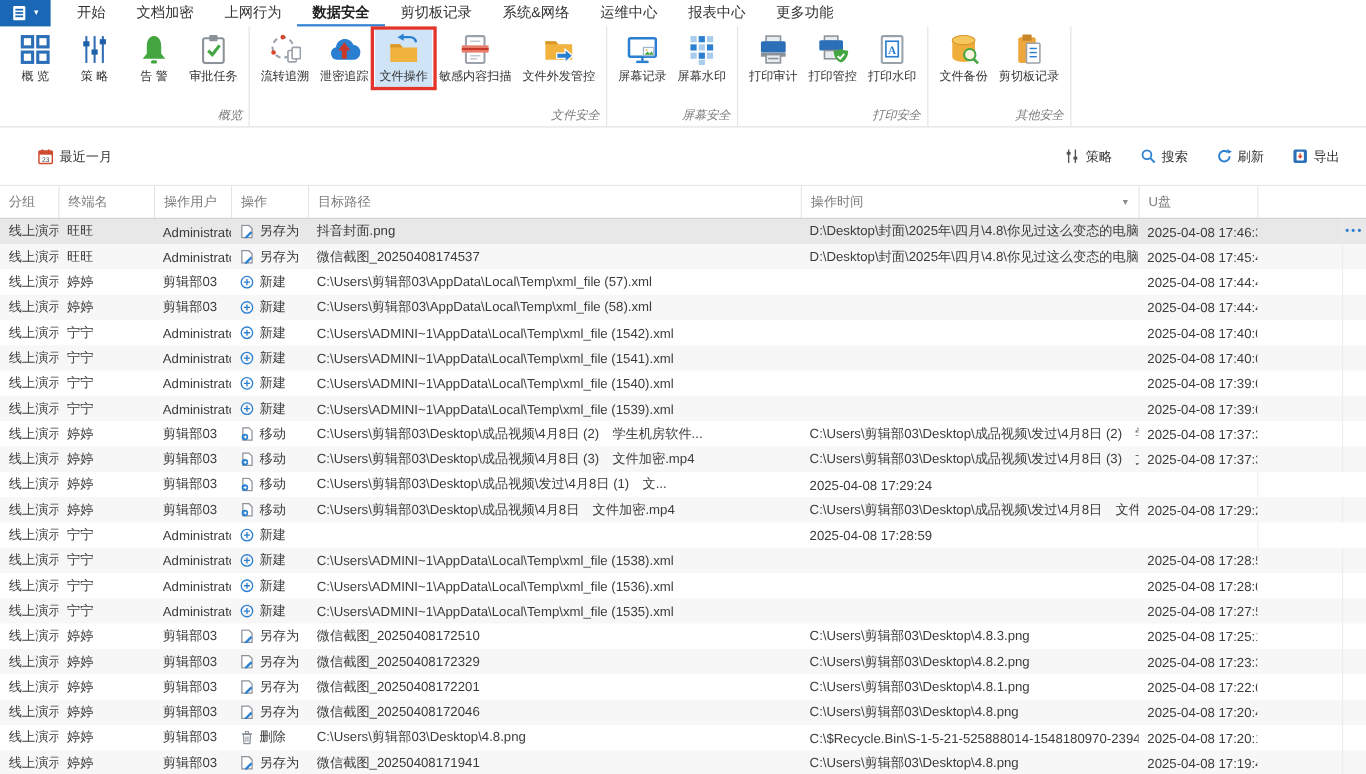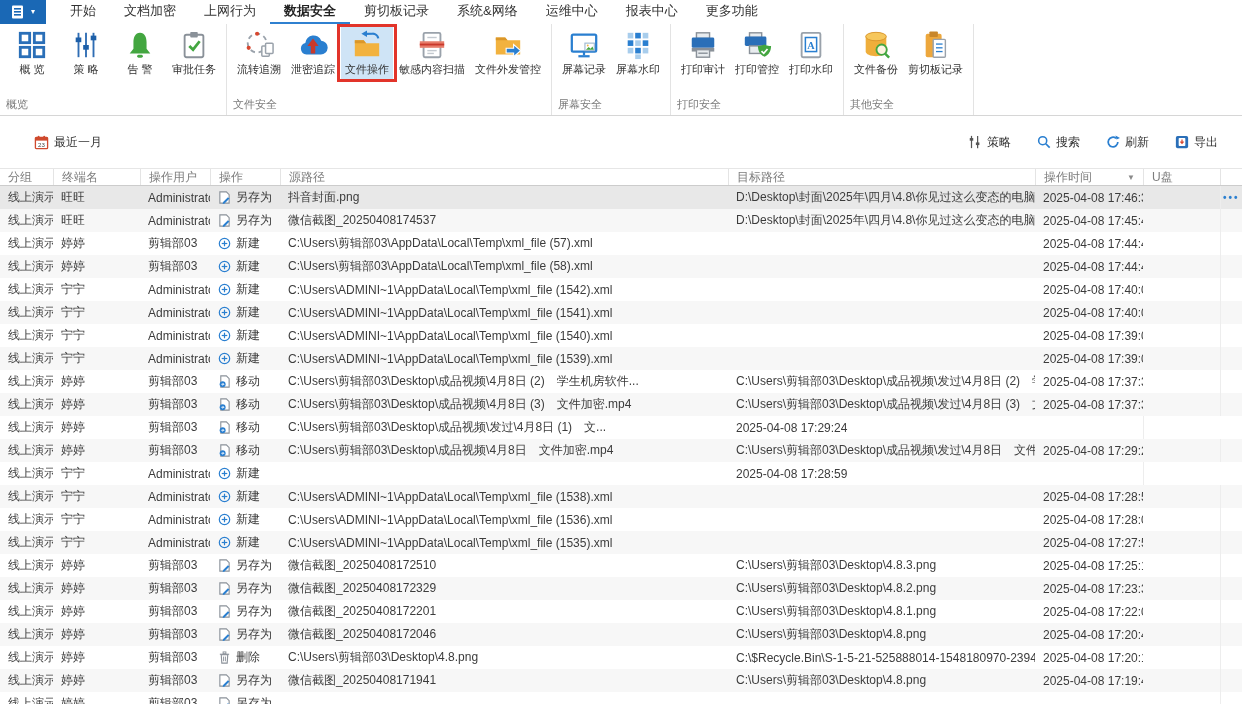--- a/index.html
+++ b/index.html
@@ -18,32 +18,32 @@
   
   .ribbon { height:92px; display:flex; align-items:stretch; border-bottom:1px solid #d6d6d6; background:#fff; }
   .rgroup { display:flex; flex-direction:column; justify-content:space-between; padding:3px 6px 0; border-right:1px solid #e3e3e3; }
   .ritems { display:flex; align-items:flex-start; gap:2px; }
   .ritem { display:flex; flex-direction:column; align-items:center; gap:2px; min-width:52px;
     padding:3px 4px 2px; font-size:11px; color:#333; position:relative; cursor:pointer; white-space:nowrap; }
   .ritem.active { background:#cfe4f6; }
   .ritem.annotated::after { content:""; position:absolute; left:-4px; right:-4px; top:-3px; bottom:-3px; border:3px solid #e2342a; pointer-events:none; }
   .ric { width:30px; height:30px; display:block; }
   .ric svg { width:30px; height:30px; display:block; }
-  .rlabel { font-size:11px; color:#7a7a7a; text-align:left; padding:3px 0 3px; }
+  .rlabel { font-size:11px; color:#7a7a7a; text-align:right; padding:3px 0 3px;font-style:italic; }
 
   
   .filterbar { height:52px; display:flex; align-items:center; padding:0 24px; background:#fff; }
   .fitem { display:flex; align-items:center; gap:5px; font-size:12px; color:#333; cursor:pointer;padding-left:10px; }
   .fb-actions { margin-left:auto; display:flex; align-items:center; gap:16px; }
   .ic { display:inline-flex; }
   .ic svg { display:block; }
 
   
   .grid { display:grid; grid-template-columns:53px 87px 70px 70px 448px 307px 108px 77px 1fr; }
-  .thead { height:18px; align-items:center; border-top:1px solid #e6e6e6; border-bottom:1px solid #cccccc; color:#7d7d7d; font-size:12px; background:#fff; }
+  .thead { height:31px; align-items:center; border-top:1px solid #e6e6e6; border-bottom:1px solid #cccccc; color:#7d7d7d; font-size:12px; background:#fff; }
   .hcell { height:100%; display:flex; align-items:center; padding-left:8px; border-left:1px solid #e4e4e4; white-space:nowrap; overflow:hidden; cursor:pointer; }
   .hcell:first-child { border-left:none; }
   .hcell .caret { margin-left:auto; margin-right:8px; font-size:8px; color:#8a8a8a; }
   .hcell.gutter { cursor:default; }
   .trow { height:23px; align-items:center; font-size:12px; color:#3c3c3c; background:#fff; cursor:pointer; }
   .trow.alt { background:#f7f7f7; }
   .trow.selected { background:#e8e8e8; }
   .tcell { height:100%; display:flex; align-items:center; padding-left:8px; white-space:nowrap; overflow:hidden; }
   .tcell.gutter { border-left:1px solid #ededed; padding-left:2px; position:relative; }
   .op-ic { margin-right:5px; display:inline-flex; flex:none; }
@@ -373,23 +373,20 @@
         <div class="hcell">
           <span>终端名</span>
         </div>
         <div class="hcell">
           <span>操作用户</span>
         </div>
         <div class="hcell">
           <span>操作</span>
         </div>
         <div class="hcell">
-          <span>源路径</span>
-        </div>
-        <div class="hcell">
           <span>目标路径</span>
         </div>
         <div class="hcell">
           <span>操作时间</span>
           <span class="caret">▼</span>
         </div>
         <div class="hcell">
           <span>U盘</span>
         </div>
         <div class="hcell gutter"></div>

